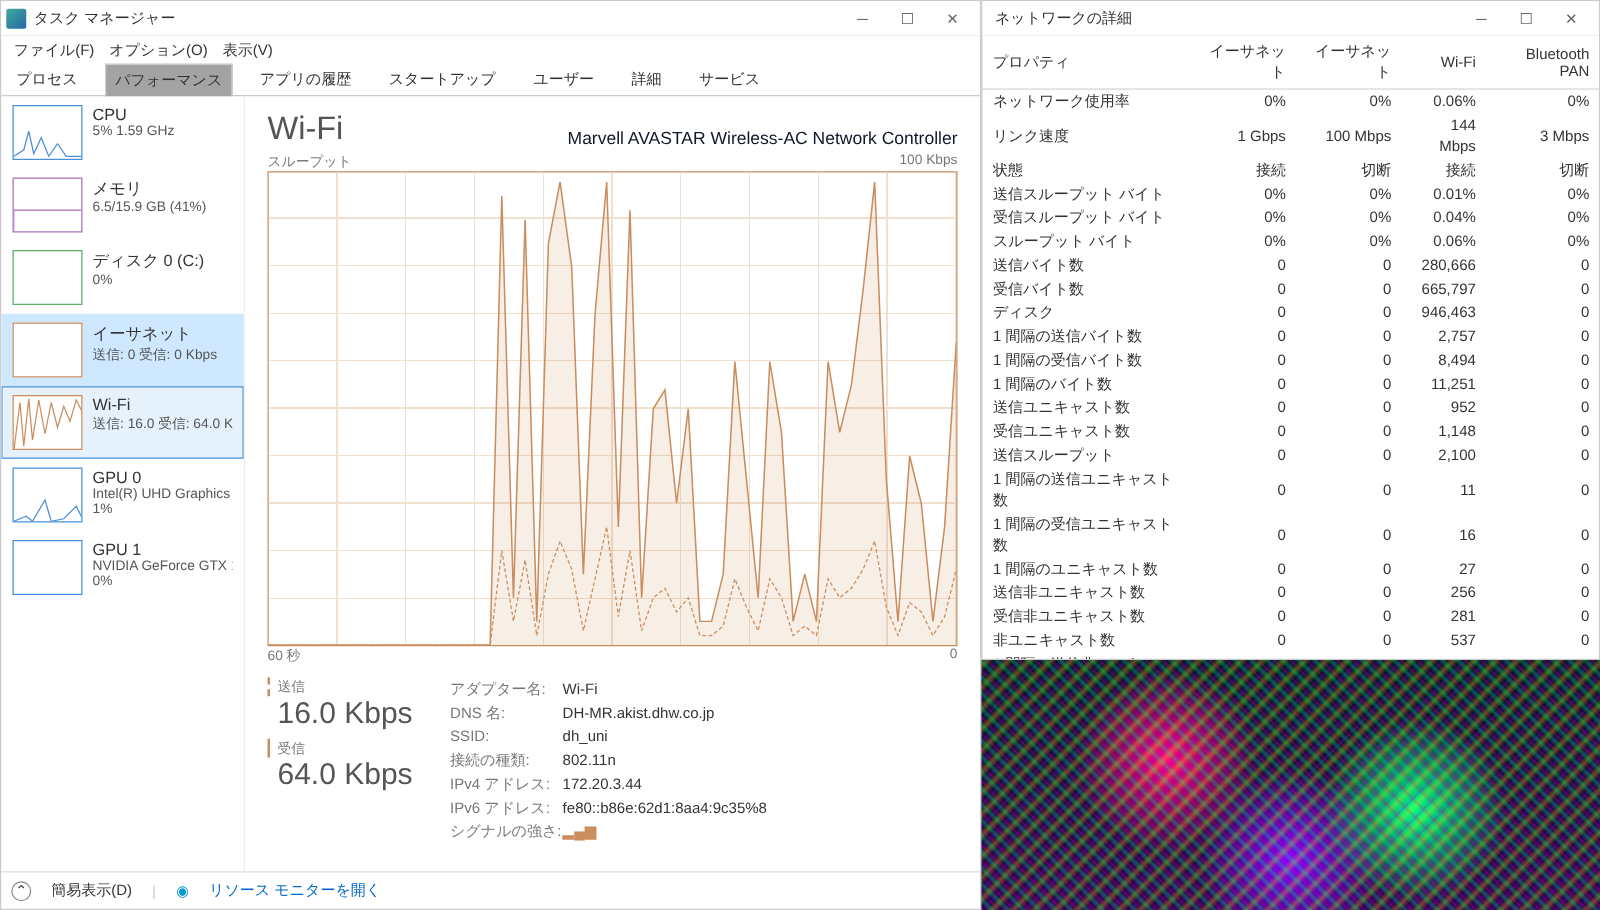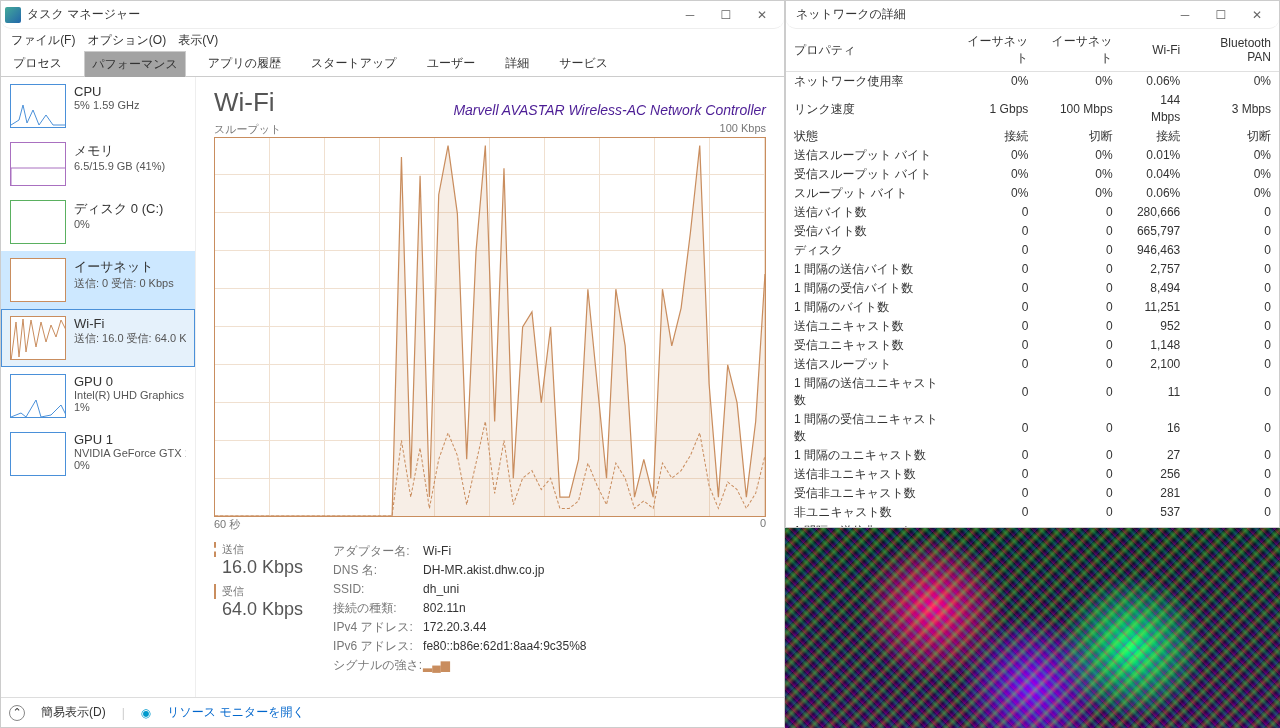--- a/index.html
+++ b/index.html
@@ -5,21 +5,21 @@
 * { margin: 0; padding: 0; box-sizing: border-box; font-family: 'Yu Gothic UI', 'Meiryo', sans-serif; }
 body { background: linear-gradient(135deg, #1a1a2e 0%, #16213e 50%, #0f3460 100%); width: 1280px; height: 728px; overflow: hidden; position: relative; }
 
 .wallpaper { position: absolute; bottom: 0; right: 0; width: 495px; height: 200px; background: radial-gradient(circle at 30% 40%, #ff0080 0%, transparent 20%), radial-gradient(circle at 70% 60%, #00ff80 0%, transparent 20%), radial-gradient(circle at 50% 80%, #8000ff 0%, transparent 25%), linear-gradient(180deg, #001122 0%, #220044 100%); }
 .wallpaper::before { content: ''; position: absolute; inset: 0; background-image: repeating-linear-gradient(45deg, rgba(255,0,128,0.3) 0px, transparent 3px, rgba(0,255,128,0.3) 6px, transparent 9px), repeating-linear-gradient(-45deg, rgba(128,0,255,0.3) 0px, transparent 4px, rgba(255,255,0,0.3) 8px, transparent 12px); }
 
 .window { position: absolute; background: #fff; border: 1px solid #ccc; display: flex; flex-direction: column; font-size: 12px; color: #333; }
 .taskmgr { left: 0; top: 0; width: 785px; height: 728px; }
 .netdetails { left: 785px; top: 0; width: 495px; height: 528px; }
 
-.titlebar { height: 28px; display: flex; align-items: center; padding: 0 4px; background: #fff; border-bottom: 1px solid #eee; border-radius: 10px; }
+.titlebar { height: 28px; display: flex; align-items: center; padding: 0 4px; background: #fff; border-bottom: 1px solid #eee; }
 .titlebar .icon { width: 16px; height: 16px; margin-right: 6px; background: linear-gradient(135deg, #4a9 0%, #26a 100%); border-radius: 2px; }
 .titlebar .title { flex: 1; }
 .winbtns { display: flex; }
 .winbtn { width: 36px; height: 24px; display: flex; align-items: center; justify-content: center; cursor: default; color: #666; }
 
 .menubar { height: 22px; display: flex; align-items: center; padding: 0 6px; gap: 4px; font-size: 12px; }
 .menubar span { padding: 2px 4px; }
 
 .tabbar { height: 26px; display: flex; align-items: flex-end; padding: 0 4px; border-bottom: 1px solid #ccc; gap: 14px; font-size: 12px; }
 .tab { padding: 4px 7px; border: 1px solid transparent; border-bottom: none; cursor: default; }
@@ -31,32 +31,32 @@
 .side-item.selected { border: 1px solid #4a90d9; background: #e5f1fb; }
 .side-item.highlight { background: #cde8ff; }
 .side-thumb { width: 56px; height: 44px; border: 1px solid #999; background: #fff; position: relative; overflow: hidden; }
 .side-info { flex: 1; overflow: hidden; }
 .side-title { font-size: 13px; white-space: nowrap; }
 .side-sub { font-size: 11px; color: #555; white-space: nowrap; }
 
 .detail { flex: 1; padding: 10px 18px; display: flex; flex-direction: column; }
 .detail-header { display: flex; justify-content: space-between; align-items: flex-end; margin-bottom: 4px; }
 .detail-title { font-size: 26px; font-weight: 300; color: #555; }
-.detail-adapter { font-size: 14px; color: #4c1d95; font-style: italic; }
+.detail-adapter { font-size: 14px; color: #0f172a; }
 .chart-labels { display: flex; justify-content: space-between; font-size: 11px; color: #777; }
 .chart { height: 380px; border: 1px solid #c98d5e; background: #fff; position: relative; overflow: hidden; }
 .chart-grid { position: absolute; inset: 0; background-image: repeating-linear-gradient(0deg, transparent 0, transparent 37px, #f0e0d0 37px, #f0e0d0 38px), repeating-linear-gradient(90deg, transparent 0, transparent 54px, #f0e0d0 54px, #f0e0d0 55px); }
 .chart svg { position: absolute; inset: 0; width: 100%; height: 100%; }
 .chart-bottom { display: flex; justify-content: space-between; font-size: 11px; color: #777; margin-bottom: 10px; }
 
 .stats { display: flex; gap: 30px; }
 .stat-block { }
 .stat-label { font-size: 11px; color: #777; border-left: 2px dashed #c98d5e; padding-left: 6px; }
 .stat-label.solid { border-left-style: solid; }
-.stat-val { font-size: 18px; color: #555; padding-left: 8px; }
+.stat-val { font-size: 24px; color: #555; padding-left: 8px; }
 .props { font-size: 12px; }
 .props .row { display: flex; line-height: 19px; }
 .props .k { width: 90px; color: #777; }
 .props .v { color: #333; }
 
 .statusbar { height: 30px; border-top: 1px solid #ddd; display: flex; align-items: center; padding: 0 8px; gap: 16px; font-size: 12px; }
 .statusbar .sep { color: #ccc; }
 .link { color: #0066cc; }
 .circ { width: 16px; height: 16px; border: 1px solid #888; border-radius: 50%; display: inline-flex; align-items: center; justify-content: center; font-size: 11px; }
 

